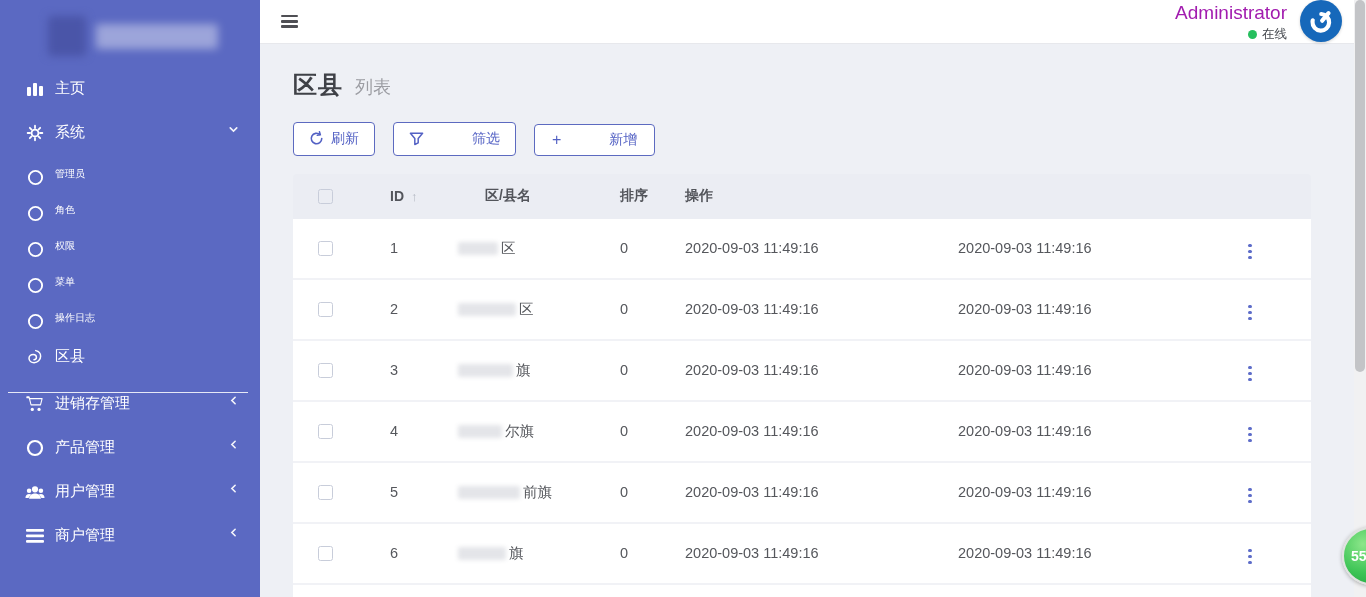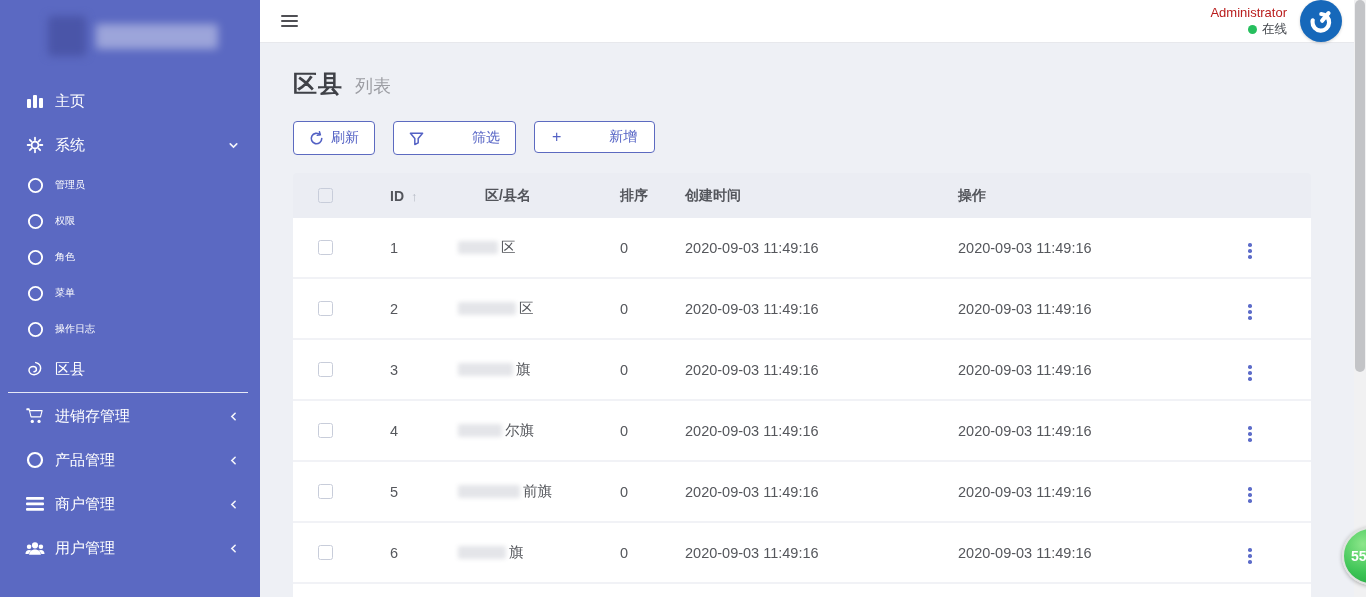--- a/index.html
+++ b/index.html
@@ -20,56 +20,56 @@
   .logo-mark {
     position:absolute; left:48px; top:16px; width:38px; height:40px;
     background:#4a55a8; filter:blur(4px); border-radius:4px;
   }
   .logo-text {
     position:absolute; left:96px; top:24px; width:122px; height:25px;
     background:rgba(255,255,255,.40); filter:blur(4px); border-radius:3px;
   }
   .nav { padding-top:7px; }
   .nav-item {
-    height:44px; display:flex; align-items:center;
+    height:44px; display:flex; align-items:flex-start;
     padding:0 20px 0 24px; font-size:15px; cursor:pointer; color:#fff;
   }
   .nav-item.sub { height:36px; font-size:10px; }
   .micon { width:22px; height:20px; margin-right:9px; display:flex; align-items:center; justify-content:center; flex-shrink:0; }
   .chev { margin-left:auto; display:flex; opacity:.92; }
   .side-divider {
     height:1px; background:rgba(255,255,255,.85);
     margin:1px 12px 1px 8px;
   }
 
   
   .main { flex:1; display:flex; flex-direction:column; }
   .topbar {
     height:57px; background:#fff; border-bottom:1px solid #e7e8ec;
     display:flex; align-items:center; padding:0 24px 0 21px;
   }
   .hamburger { width:17px; cursor:pointer; }
   .hamburger span { display:block; height:2.6px; background:#4f4f54; border-radius:1px; margin-bottom:2.6px; }
   .hamburger span:last-child { margin-bottom:0; }
   .userbox { margin-left:auto; text-align:right; margin-right:13px; line-height:1.35; }
-  .user-name { font-size:13px; color:#b91c1c; }
+  .user-name { font-size:19px; color:#a21caf; }
   .user-status { font-size:12.5px; color:#43474d; display:flex; align-items:center; justify-content:flex-end; gap:5px; }
   .dot { width:9px; height:9px; border-radius:50%; background:#26bf5e; display:inline-block; }
   .avatar {
     width:42px; height:42px; border-radius:50%; background:#1668ba;
     display:flex; align-items:center; justify-content:center; cursor:pointer;
     box-shadow:0 1px 3px rgba(0,0,0,.18);
   }
 
   .content { padding:25px 0 0 33px; }
   .page-head { display:flex; align-items:baseline; }
   .page-title { font-size:24px; font-weight:700; color:#3f4147; letter-spacing:1px; }
   .page-subtitle { font-size:18px; color:#9c9da3; margin-left:12px; }
 
-  .toolbar { width:1018px; margin-top:21px; display:flex; align-items:flex-start; }
+  .toolbar { width:1018px; margin-top:21px; display:flex; align-items:flex-end; }
   .btn {
     height:34px; background:#fff; border:1px solid #5c6ac0; border-radius:4px;
     color:#5361c4; font-size:14px; font-family:inherit;
     display:inline-flex; align-items:center; gap:7px; padding:0 15px;
     cursor:pointer;
   }
   .btn + .btn { margin-left:18px;gap:48px; }
   .btn-add { margin-left:auto; height:32px; padding:0 17px; gap:6px; }
   .plus { font-size:16px; line-height:1; }
 
@@ -157,29 +157,29 @@
             </svg>
           </span>
         <span>管理员</span>
       </div>
       <div class="nav-item sub">
         <span class="micon">
             <svg width="17" height="17" viewBox="0 0 18 18">
               <circle cx="9" cy="9" r="7" fill="none" stroke="#fff" stroke-width="2"></circle>
             </svg>
           </span>
-        <span>权限</span>
+        <span>角色</span>
       </div>
       <div class="nav-item sub">
         <span class="micon">
             <svg width="17" height="17" viewBox="0 0 18 18">
               <circle cx="9" cy="9" r="7" fill="none" stroke="#fff" stroke-width="2"></circle>
             </svg>
           </span>
-        <span>角色</span>
+        <span>权限</span>
       </div>
       <div class="nav-item sub">
         <span class="micon">
             <svg width="17" height="17" viewBox="0 0 18 18">
               <circle cx="9" cy="9" r="7" fill="none" stroke="#fff" stroke-width="2"></circle>
             </svg>
           </span>
         <span>菜单</span>
       </div>
       <div class="nav-item sub">
@@ -217,55 +217,55 @@
         </span>
       </div>
 
       <div class="nav-item">
         <span class="micon">
             <svg width="18" height="18" viewBox="0 0 18 18">
               <circle cx="9" cy="9" r="7" fill="none" stroke="#fff" stroke-width="2.2"></circle>
             </svg>
           </span>
         <span>产品管理</span>
-        <span class="chev">
-          <svg width="13" height="13" viewBox="0 0 16 16" fill="none" stroke="#fff" stroke-width="2" stroke-linecap="round">
-              <polyline points="10,4 6,8 10,12"></polyline>
-            </svg>
-        </span>
-      </div>
-
-      <div class="nav-item">
-        <span class="micon">
-          <svg width="18" height="14" viewBox="0 0 18 14">
-              <rect x="0" y="0" width="18" height="2.8" rx="1" fill="#fff"></rect>
-              <rect x="0" y="5.5" width="18" height="2.8" rx="1" fill="#fff"></rect>
-              <rect x="0" y="11" width="18" height="2.8" rx="1" fill="#fff"></rect>
-            </svg>
-        </span>
-        <span>商户管理</span>
         <span class="chev">
           <svg width="13" height="13" viewBox="0 0 16 16" fill="none" stroke="#fff" stroke-width="2" stroke-linecap="round">
               <polyline points="10,4 6,8 10,12"></polyline>
             </svg>
         </span>
       </div>
 
       <div class="nav-item">
         <span class="micon">
           <svg width="20" height="17" viewBox="0 0 22 18" fill="#fff">
               <circle cx="11" cy="5.5" r="3.4"></circle>
               <circle cx="4.5" cy="7" r="2.5"></circle>
               <circle cx="17.5" cy="7" r="2.5"></circle>
               <path d="M4.5 16c0-3.6 2.9-6 6.5-6s6.5 2.4 6.5 6z"></path>
               <path d="M0.5 15c0-2.7 1.8-4.4 4-4.4 1 0 1.8.3 2.5.8-1.7 1.2-2.8 2.4-3 3.6z"></path>
               <path d="M21.5 15c0-2.7-1.8-4.4-4-4.4-1 0-1.8.3-2.5.8 1.7 1.2 2.8 2.4 3 3.6z"></path>
             </svg>
         </span>
         <span>用户管理</span>
+        <span class="chev">
+          <svg width="13" height="13" viewBox="0 0 16 16" fill="none" stroke="#fff" stroke-width="2" stroke-linecap="round">
+              <polyline points="10,4 6,8 10,12"></polyline>
+            </svg>
+        </span>
+      </div>
+
+      <div class="nav-item">
+        <span class="micon">
+          <svg width="18" height="14" viewBox="0 0 18 14">
+              <rect x="0" y="0" width="18" height="2.8" rx="1" fill="#fff"></rect>
+              <rect x="0" y="5.5" width="18" height="2.8" rx="1" fill="#fff"></rect>
+              <rect x="0" y="11" width="18" height="2.8" rx="1" fill="#fff"></rect>
+            </svg>
+        </span>
+        <span>商户管理</span>
         <span class="chev">
           <svg width="13" height="13" viewBox="0 0 16 16" fill="none" stroke="#fff" stroke-width="2" stroke-linecap="round">
               <polyline points="10,4 6,8 10,12"></polyline>
             </svg>
         </span>
       </div>
 
     </nav>
   </aside>
 
@@ -328,21 +328,20 @@
       <div class="card">
         <div class="trow thead">
           <div class="cell-check">
             <div class="checkbox"></div>
           </div>
           <div>
             <span>ID</span><span class="sort-arrow">↑</span>
           </div>
           <div class="th-name">区/县名</div>
           <div>排序</div>
-          <div>创建时间</div>
           <div>操作</div>
         </div>
         <div class="tbody">
   <div class="trow">
     <div class="cell-check">
       <div class="checkbox"></div>
     </div>
     <div>1</div>
     <div>
       <span class="blur-chip" style="width: 40px;"></span><span>区</span>

